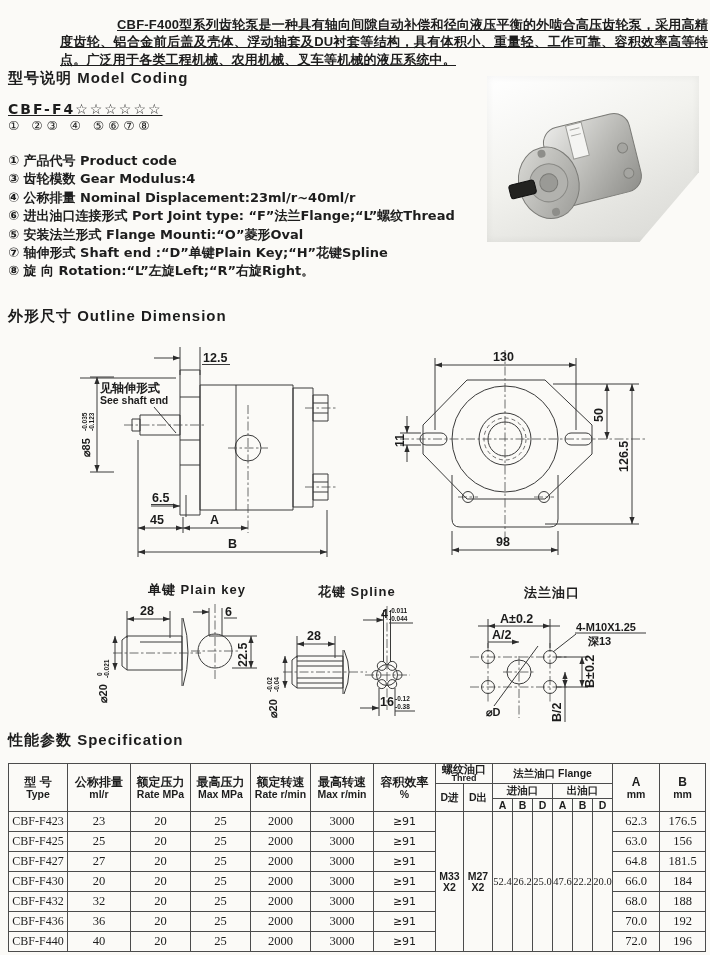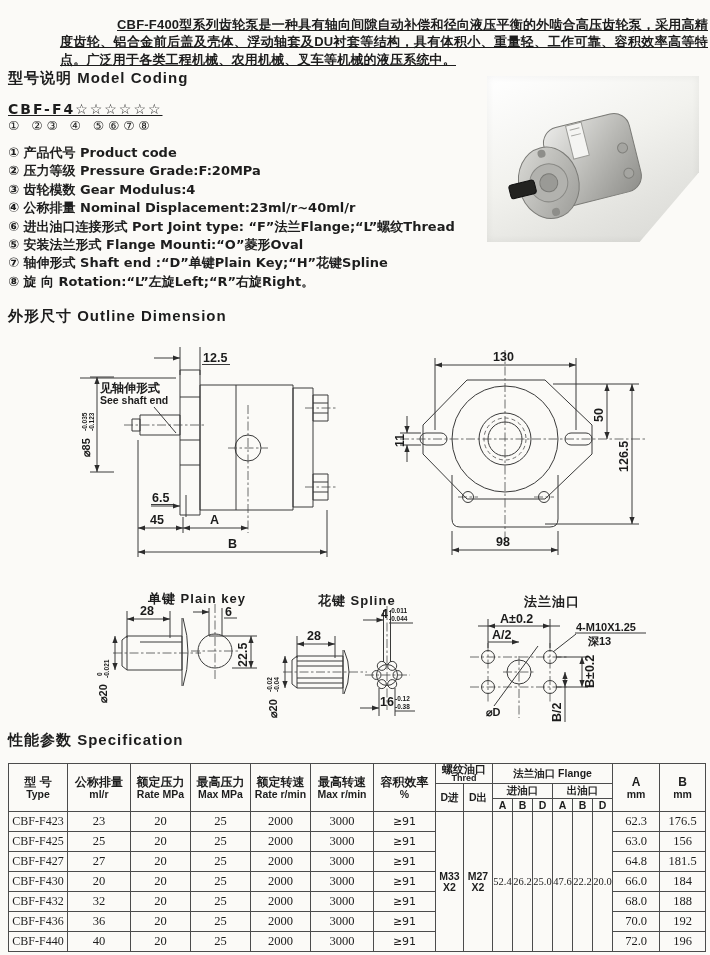--- a/index.html
+++ b/index.html
@@ -6,24 +6,24 @@
   body{width:710px;height:955px;position:relative;background:#fbfaf7;overflow:hidden;
        font-family:"Liberation Sans",sans-serif;color:#1d1d1d;}
   .abs{position:absolute;}
   
   .intro{left:60px;top:3px;width:648px;font-size:13px;line-height:17.4px;font-weight:700;
          text-align:justify;text-indent:57px;letter-spacing:.2px;text-decoration:underline;}
   .h1{font-size:15px;font-weight:700;letter-spacing:1px;}
   .code-line{left:8px;top:101px;font-family:"DejaVu Sans",sans-serif;font-size:14px;font-weight:700;
              text-decoration:underline;letter-spacing:2px;}
   .code-digits{left:8px;top:118px;font-family:"DejaVu Sans",sans-serif;font-size:12.5px;letter-spacing:4px;}
-  .mlist{left:8px;top:144px;width:470px;}
+  .mlist{left:8px;top:152px;width:470px;}
   .mlist div{font-size:13px;font-weight:600;line-height:18.4px;white-space:nowrap;
              font-family:"DejaVu Sans","Liberation Sans",sans-serif;}
-  .dtitle{font-size:13px;font-weight:700;letter-spacing:1px;margin-top:9px;}
+  .dtitle{font-size:13px;font-weight:700;letter-spacing:1px;}
   
   .photo{left:487px;top:76px;width:212px;height:166px;
          background:linear-gradient(155deg,#ffffff 0%,#f2f2ee 45%,#e3e3df 75%,#d8d8d4 100%);
          clip-path:polygon(0 0,100% 0,100% 58%,72% 100%,0 100%);
          box-shadow:inset 0 0 8px rgba(0,0,0,.06);}
   
   svg{overflow:visible;}
   .ln{stroke:#3a3a3a;stroke-width:1;fill:none;stroke-linejoin:round;}
   .cl{stroke:#4a4a4a;stroke-width:.8;fill:none;stroke-dasharray:9 2.5 2.5 2.5;}
   .dsh{stroke:#4a4a4a;stroke-width:.8;fill:none;stroke-dasharray:4 3;}
@@ -56,21 +56,20 @@
 </head>
 <body>
 
 <p class="abs intro">CBF-F400型系列齿轮泵是一种具有轴向间隙自动补偿和径向液压平衡的外啮合高压齿轮泵，采用高精度齿轮、铝合金前后盖及壳体、浮动轴套及DU衬套等结构，具有体积小、重量轻、工作可靠、容积效率高等特点。广泛用于各类工程机械、农用机械、叉车等机械的液压系统中。</p>
 
 <div class="abs h1" style="left:8px;top:69px">型号说明 Model Coding</div>
 <div class="abs code-line">CBF-F4☆☆☆☆☆☆</div>
 <div class="abs code-digits">① ②③ ④ ⑤⑥⑦⑧</div>
 <div class="abs mlist">
   <div>① 产品代号 Product code</div>
-  <div>② 压力等级 Pressure Grade:F:20MPa</div>
   <div>③ 齿轮模数 Gear Modulus:4</div>
   <div>④ 公称排量 Nominal Displacement:23ml/r~40ml/r</div>
   <div>⑥ 进出油口连接形式 Port Joint type: “F”法兰Flange;“L”螺纹Thread</div>
   <div>⑤ 安装法兰形式 Flange Mounti:“O”菱形Oval</div>
   <div>⑦ 轴伸形式 Shaft end :“D”单键Plain Key;“H”花键Spline</div>
   <div>⑧ 旋 向 Rotation:“L”左旋Left;“R”右旋Right。</div>
 </div>
 
 <div class="abs photo">
   <svg width="212" height="166" viewBox="0 0 212 166">

